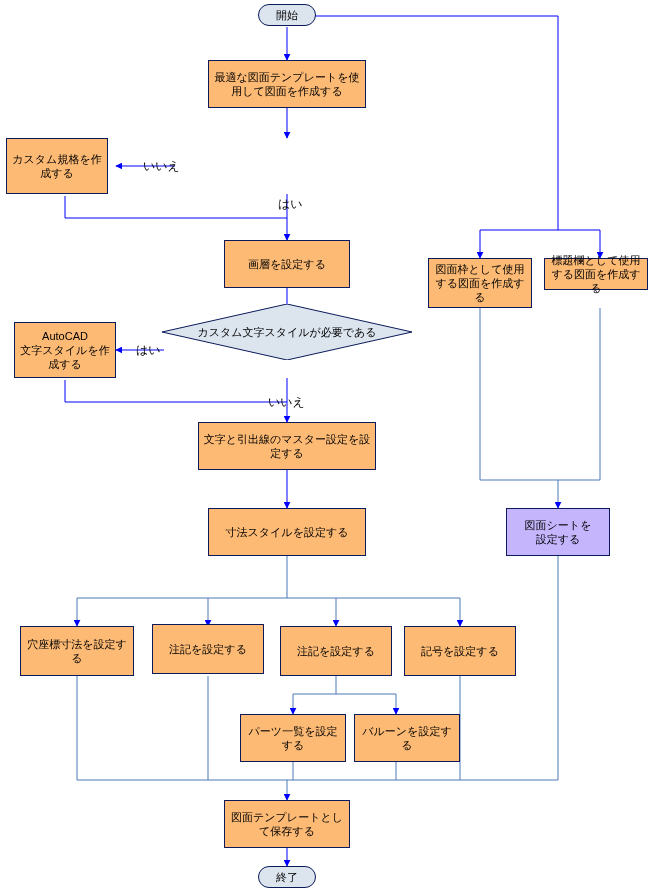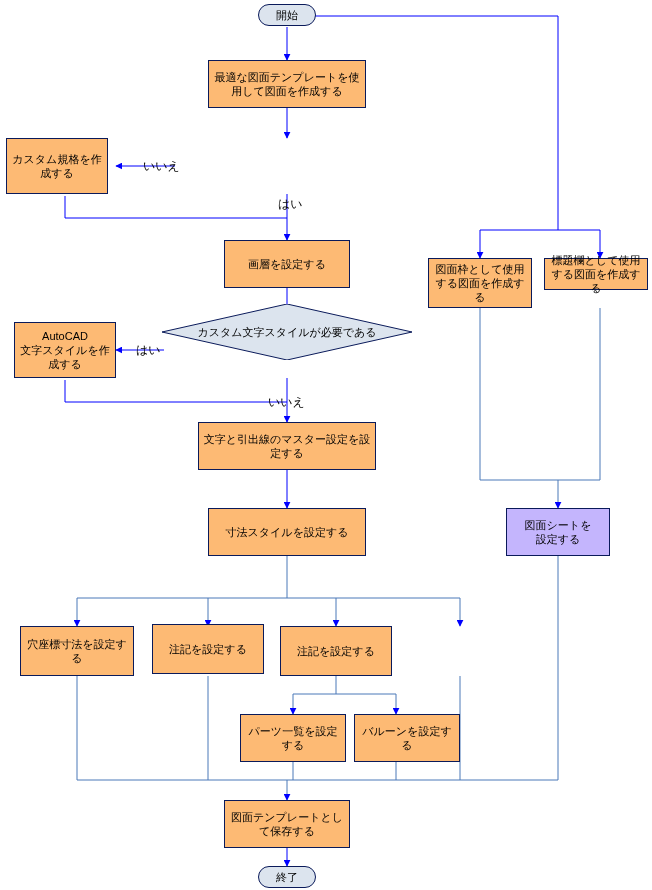--- a/index.html
+++ b/index.html
@@ -128,20 +128,23 @@
 
 <div class="box" style="left:20px;top:626px;width:114px;height:50px">
       <span>穴座標寸法を設定する</span>
     </div>
 <div class="box" style="left:152px;top:624px;width:112px;height:50px">
       <span>注記を設定する</span>
     </div>
 <div class="box" style="left:280px;top:626px;width:112px;height:50px">
       <span>注記を設定する</span>
     </div>
+<div class="box" style="left:404px;top:626px;width:112px;height:50px">
+      <span>記号を設定する</span>
+    </div>
 
 <div class="box" style="left:240px;top:714px;width:106px;height:48px">
       <span>パーツ一覧を設定する</span>
     </div>
 <div class="box" style="left:354px;top:714px;width:106px;height:48px">
       <span>バルーンを設定する</span>
     </div>
 
 <div class="box" style="left:224px;top:800px;width:126px;height:48px">
       <span>図面テンプレートとして保存する</span>

